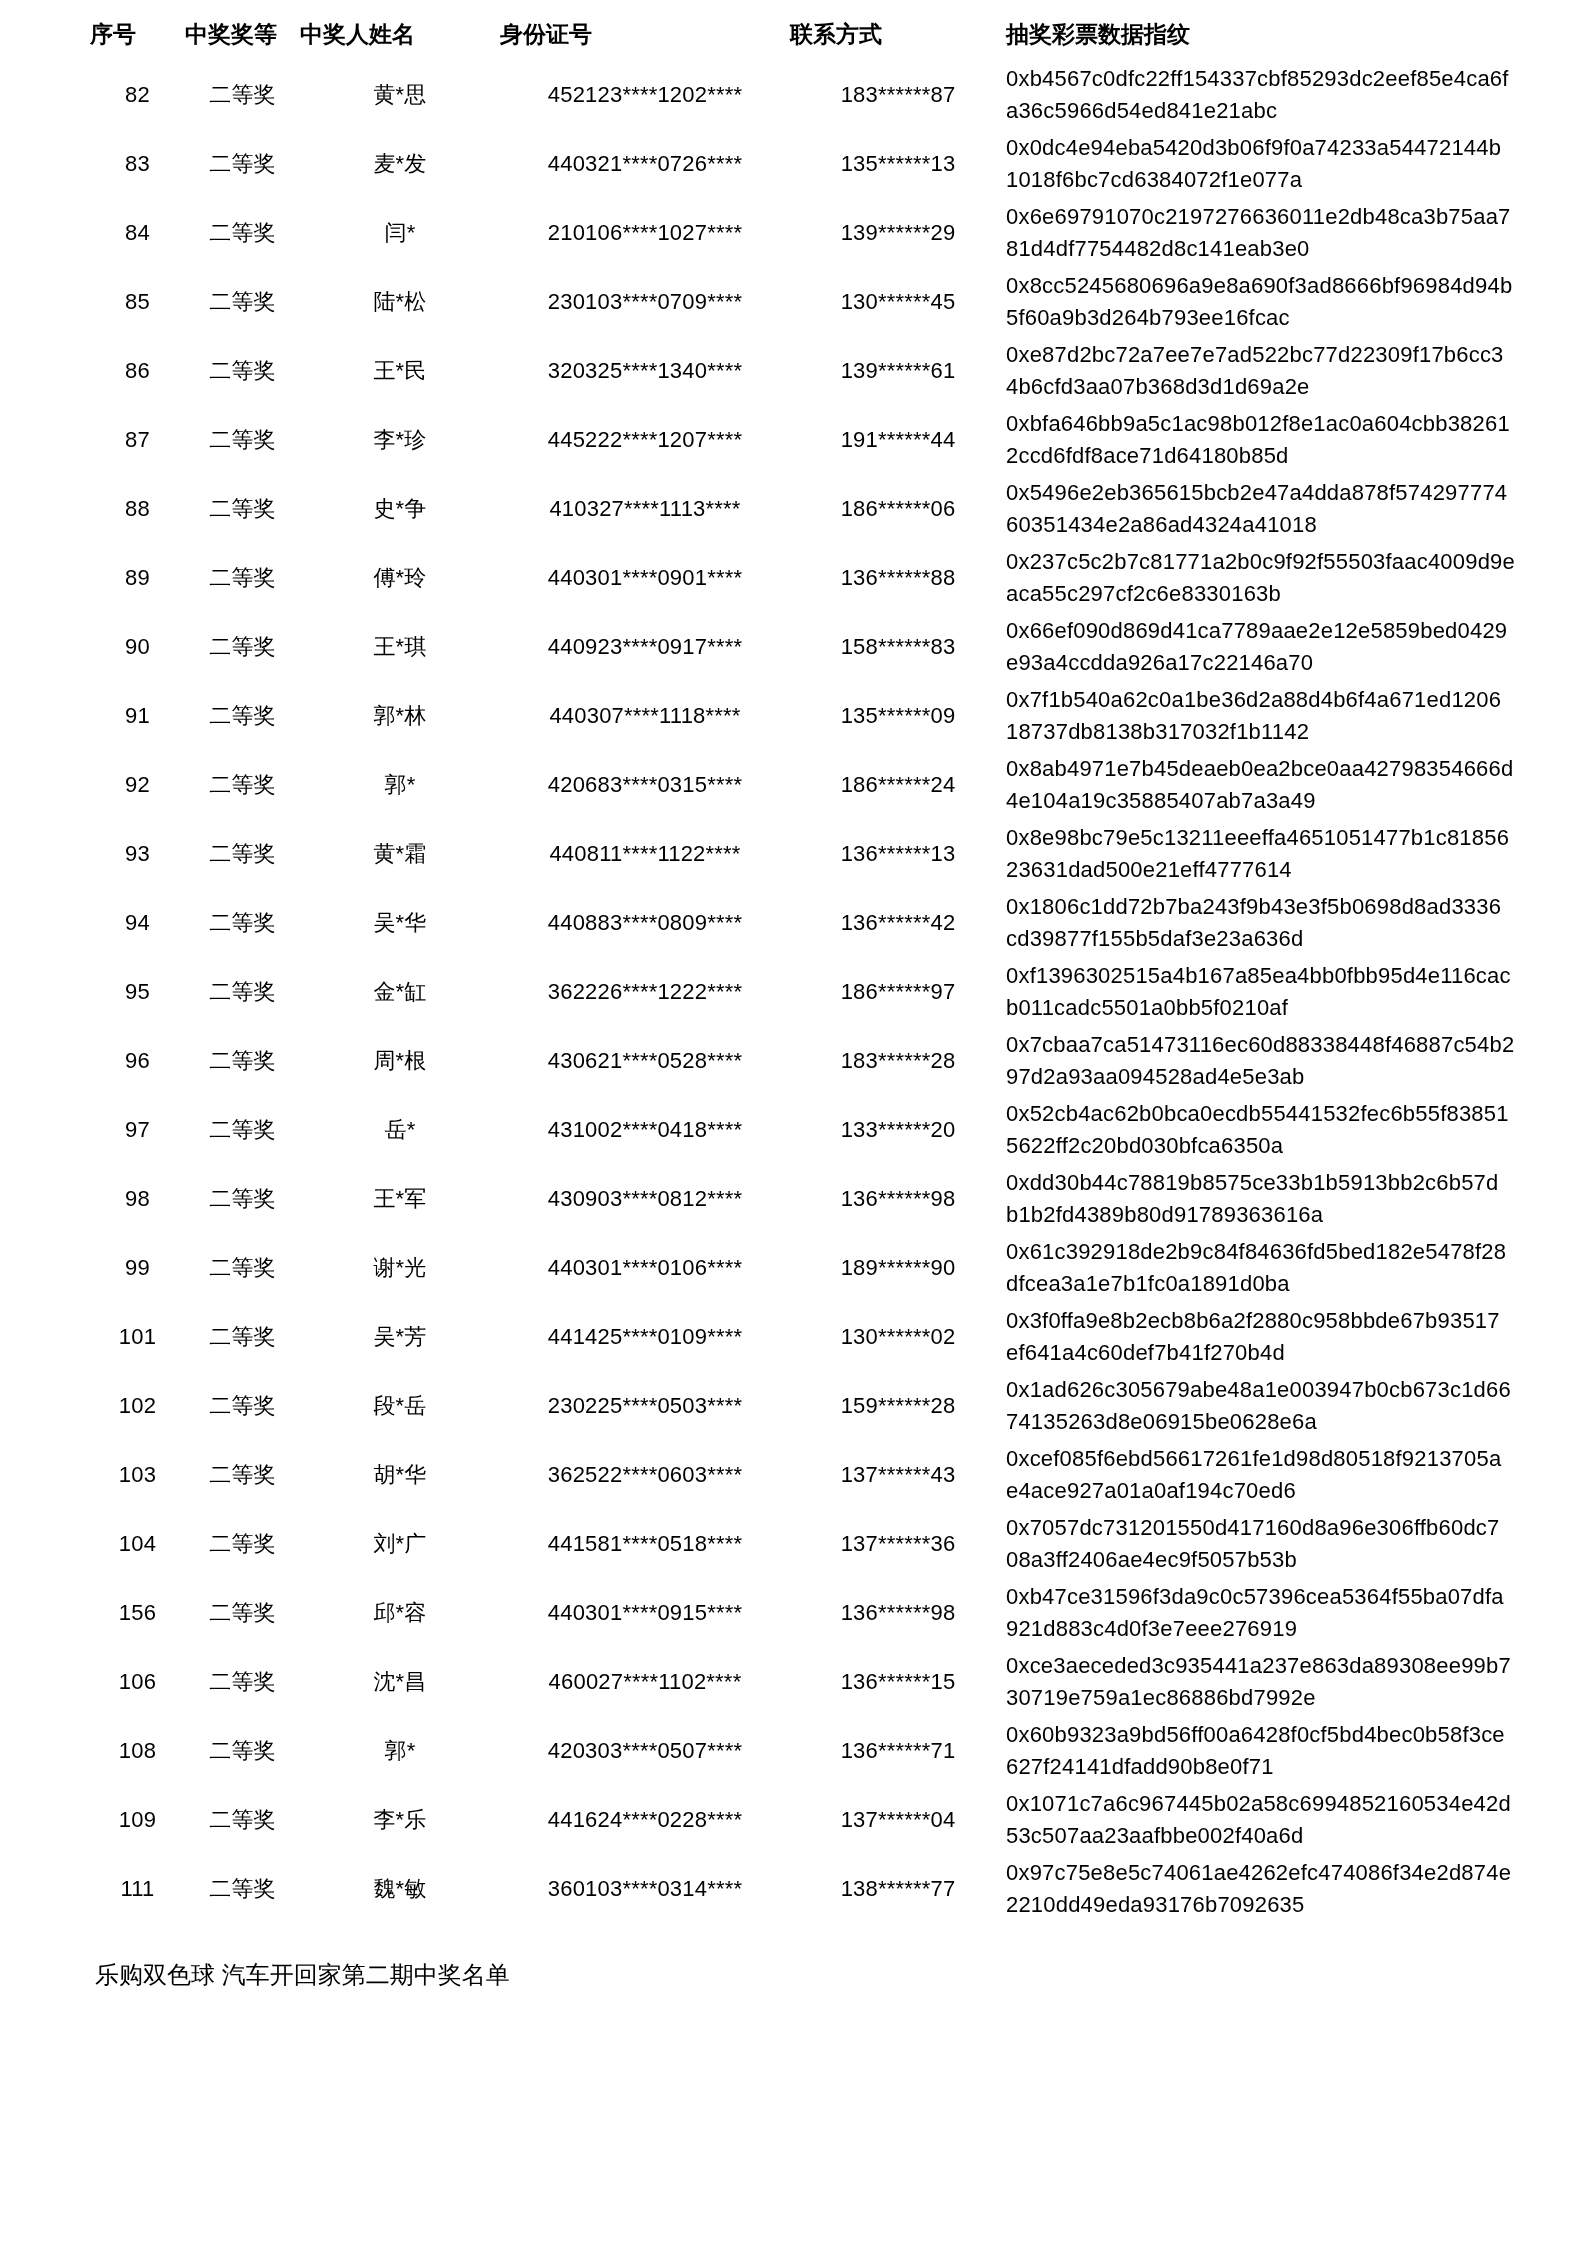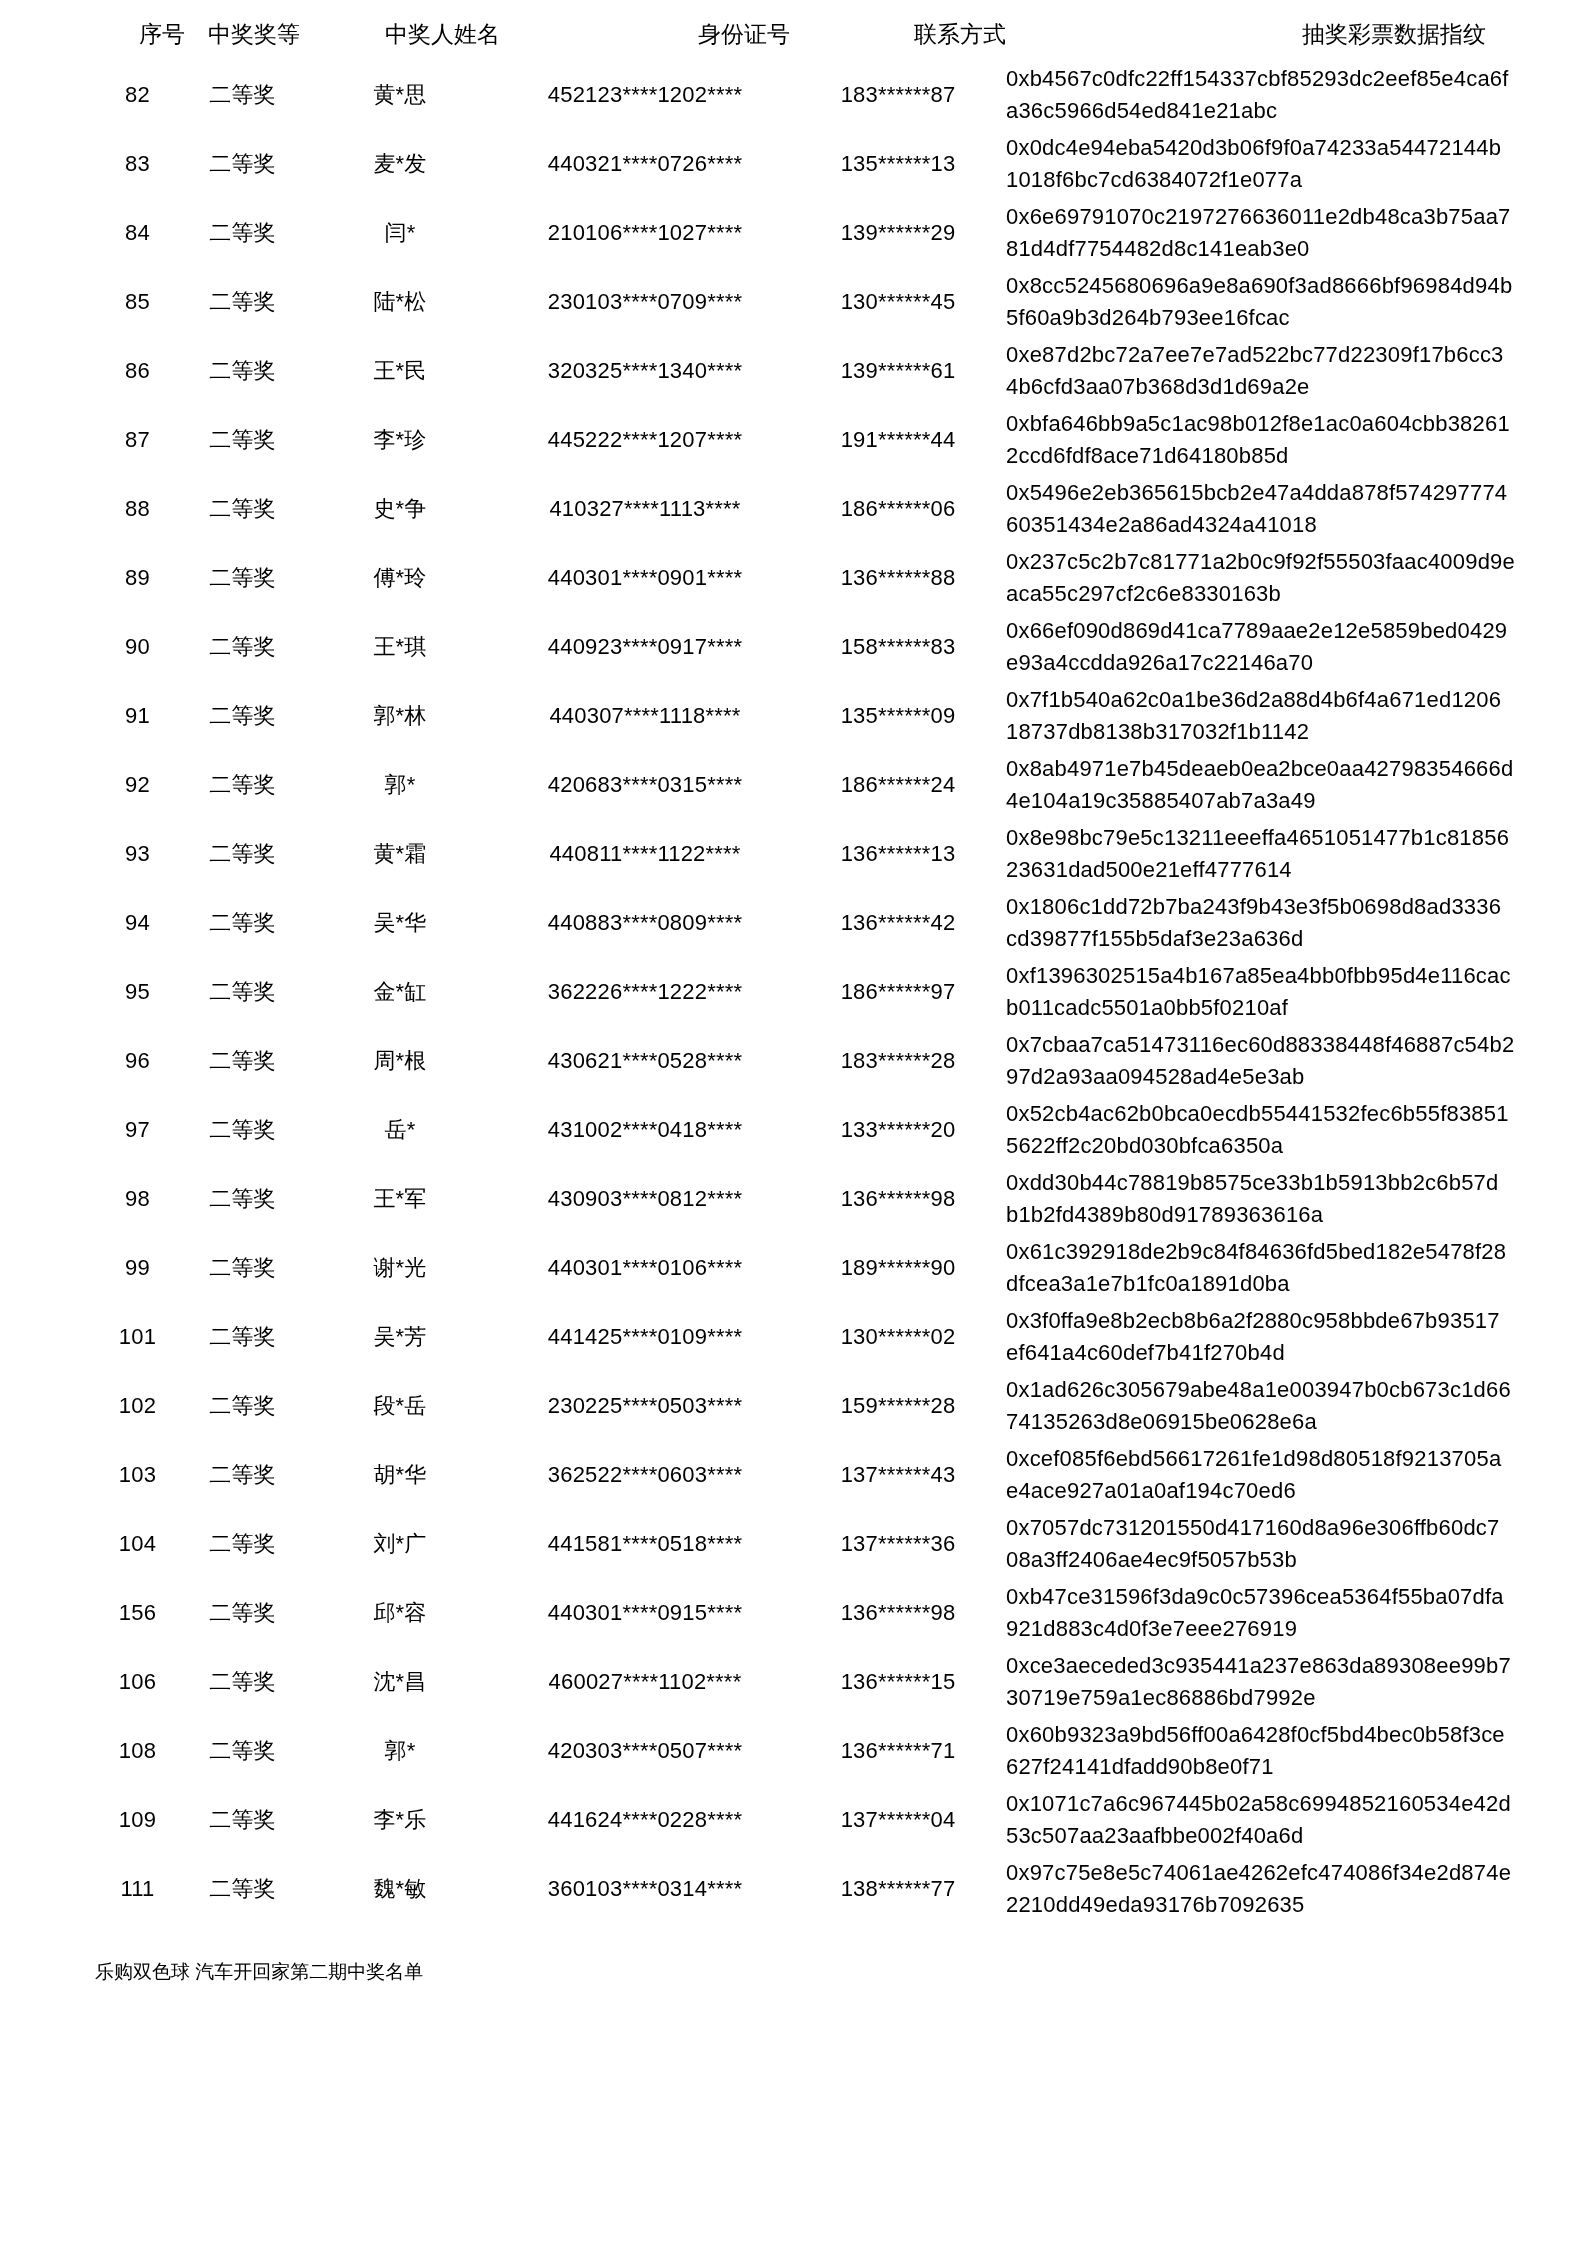--- a/index.html
+++ b/index.html
@@ -18,23 +18,23 @@
     padding-top: 8px;
   }
   table.winners {
     border-collapse: collapse;
     table-layout: fixed;
     margin-left: 90px;
     width: 1396px;
   }
   table.winners th {
     font-size: 23px;
-    font-weight: normal;
+    font-weight: bold;
     height: 52px;
-    text-align: right;
+    text-align: left;
     vertical-align: middle;
     padding: 0;
   }
   table.winners td {
     font-size: 22px;
     font-weight: normal;
     height: 69px;
     text-align: center;
     vertical-align: middle;
     padding: 0;
@@ -43,21 +43,21 @@
   td.fingerprint-cell {
     font-size: 21px;
     line-height: 32px;
   }
   .hash-line {
     text-align: left;
     white-space: nowrap;
   }
   .footer-caption {
     margin: 36px 0 0 95px;
-    font-size: 19px;
+    font-size: 24px;
     color: #000000;
   }
 </style>
 </head>
 <body>
 
 <div class="page">
   <table class="winners">
     <colgroup>
       <col style="width:95px">

